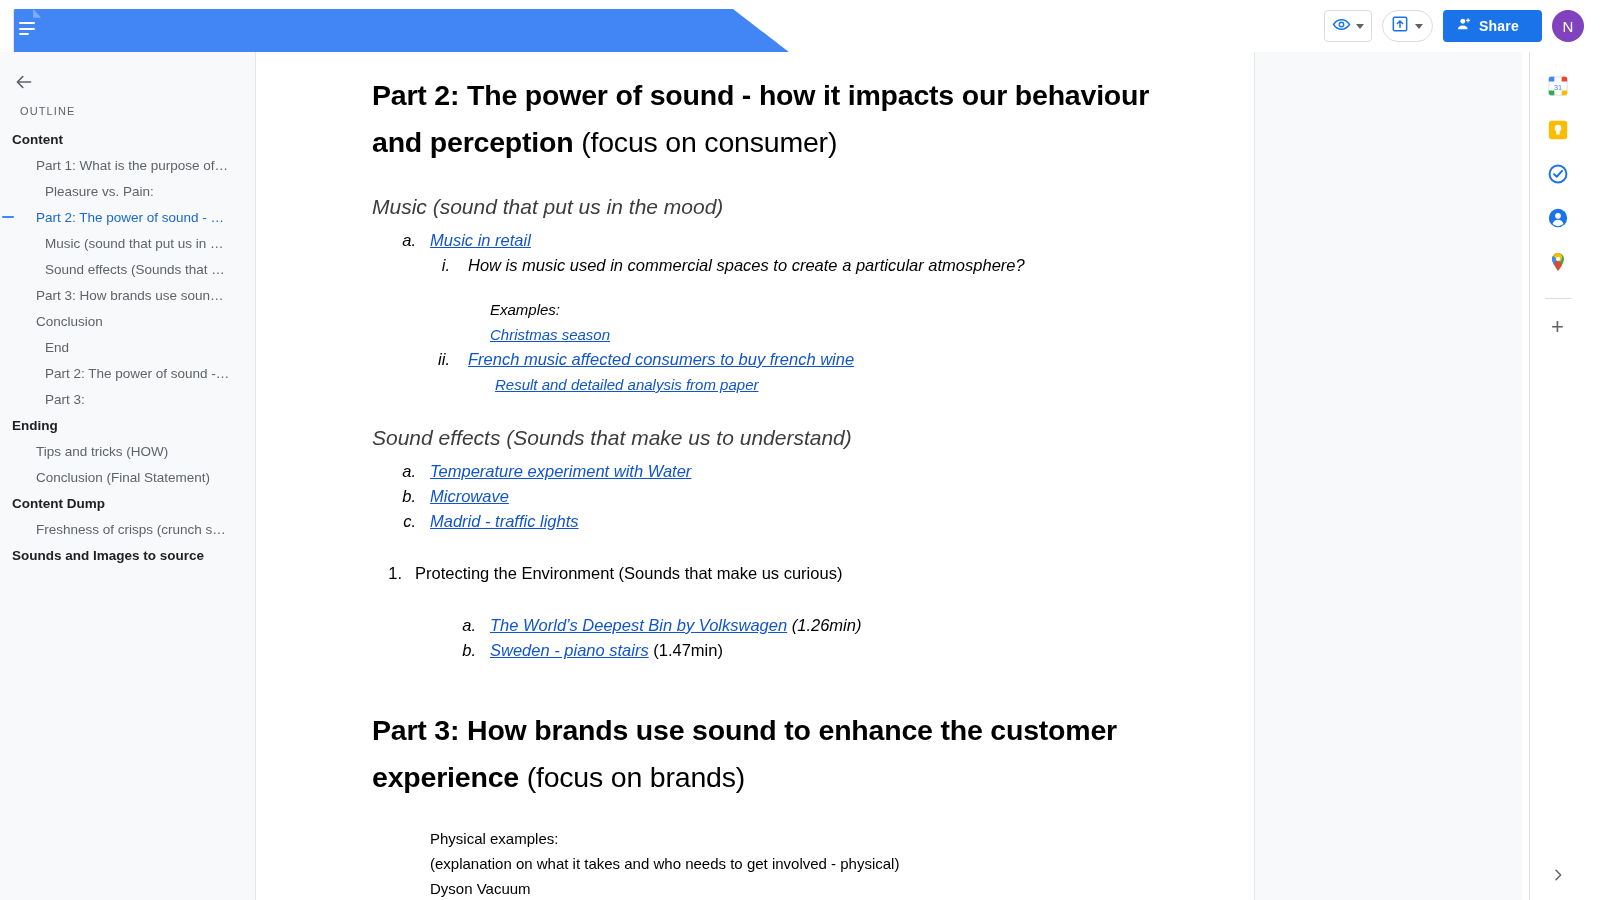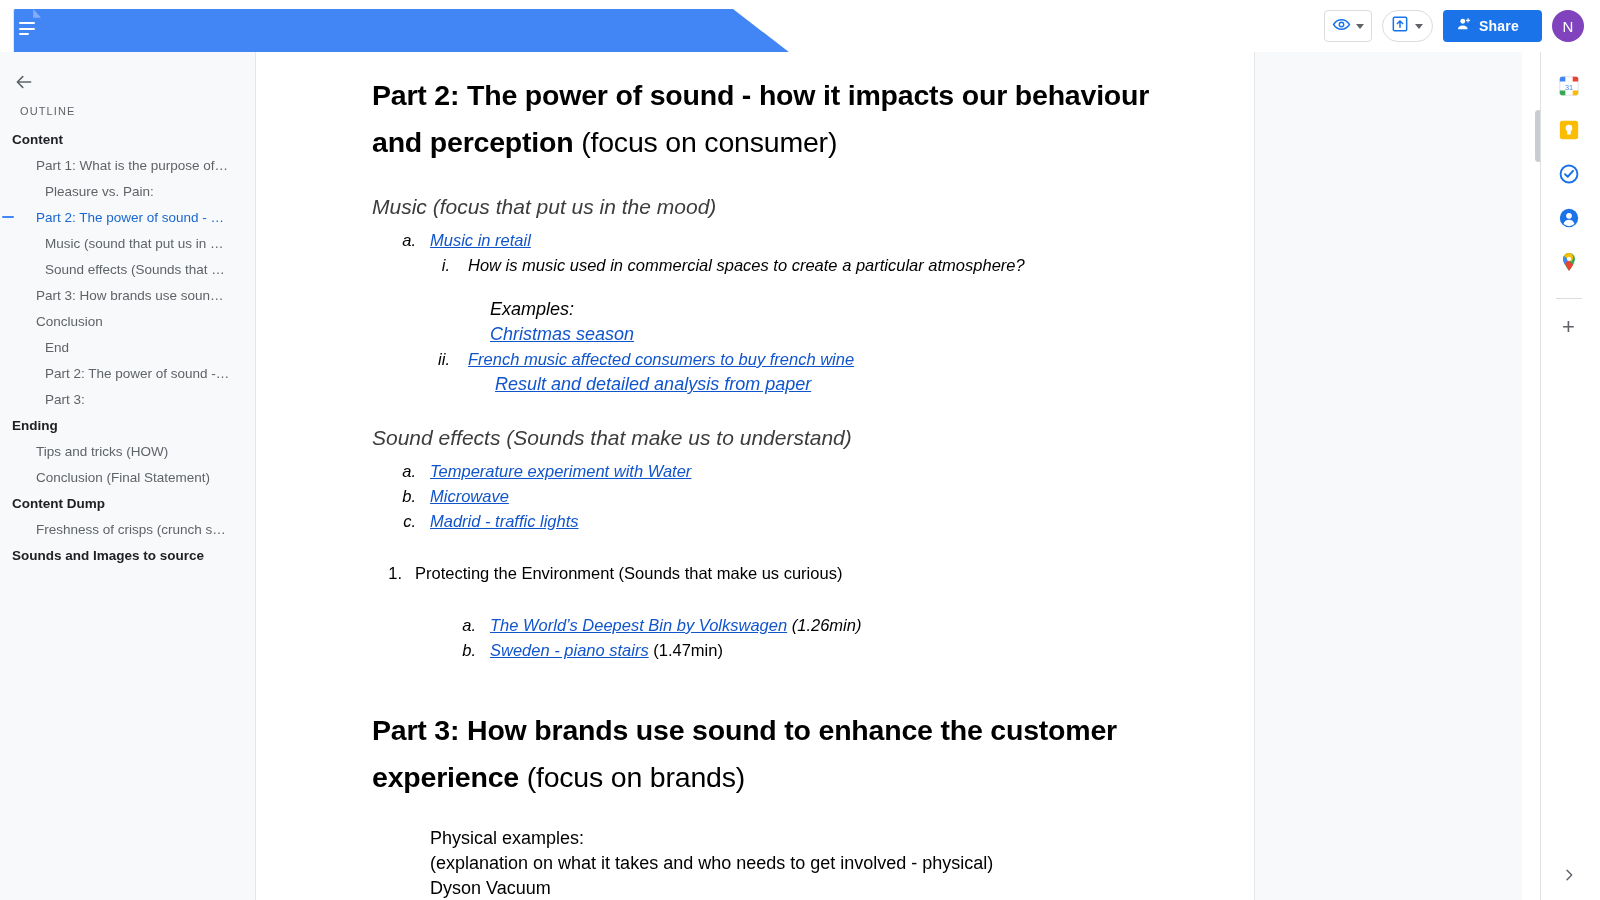--- a/index.html
+++ b/index.html
@@ -164,38 +164,38 @@
   .doc-li .mark {
     flex: 0 0 auto; text-align: right;
     color: #000;
   }
   .doc-li .txt { flex: 1 1 auto; }
   .ital { font-style: italic; }
   .lnk {
     color: #1155cc; text-decoration: underline;
     cursor: pointer;
   }
-  .plain-line { font-size: 18px; line-height: 25px; color: #000; }
+  .plain-line { font-size: 15px; line-height: 25px; color: #000; }
 
   .ind-a  .mark { width: 44px; margin-right: 14px; font-style: italic; }
   .ind-i  .mark { width: 78px; margin-right: 18px; font-style: italic; }
   .ind-1  .mark { width: 30px; margin-right: 13px; }
   .ind-ab .mark { width: 104px; margin-right: 14px; font-style: italic; }
 
   .gap-sm { height: 19px; }
   .gap-md { height: 27px; }
   .gap-lg { height: 44px; }
 
   .pad-ex  { padding-left: 118px; }
   .pad-res { padding-left: 123px; }
   .pad-phy { padding-left: 58px; }
 
   
   .sidepanel {
-    position: absolute; right: 4px; top: 52px;
+    position: absolute; right: 15px; top: 52px;
     width: 56px; height: 848px;
     background: #ffffff;
     border-left: 1px solid #e0e0e0;
     display: flex; flex-direction: column; align-items: center;
   }
   .sp-icon {
     width: 40px; height: 40px; margin-top: 4px;
     display: flex; align-items: center; justify-content: center;
     cursor: pointer; border-radius: 50%;
   }
@@ -335,21 +335,21 @@
 </div>
 
 <div class="canvas">
   <div class="page">
     <div class="doc-body">
 
       <div class="h-big">
         <span>Part 2: The power of sound -  how it impacts our behaviour and perception</span><span class="reg"> (focus on consumer)</span>
       </div>
 
-      <div class="sub-h">Music (focus that put us in the mood)</div>
+      <div class="sub-h">Music (sound that put us in the mood)</div>
 
       <div class="doc-li ind-a">
         <span class="mark">a.</span>
         <span class="txt"><a class="lnk ital">Music in retail</a></span>
       </div>
 
       <div class="doc-li ind-i">
         <span class="mark">i.</span>
         <span class="txt ital">How is music used in commercial spaces to create a particular atmosphere?</span>
       </div>

